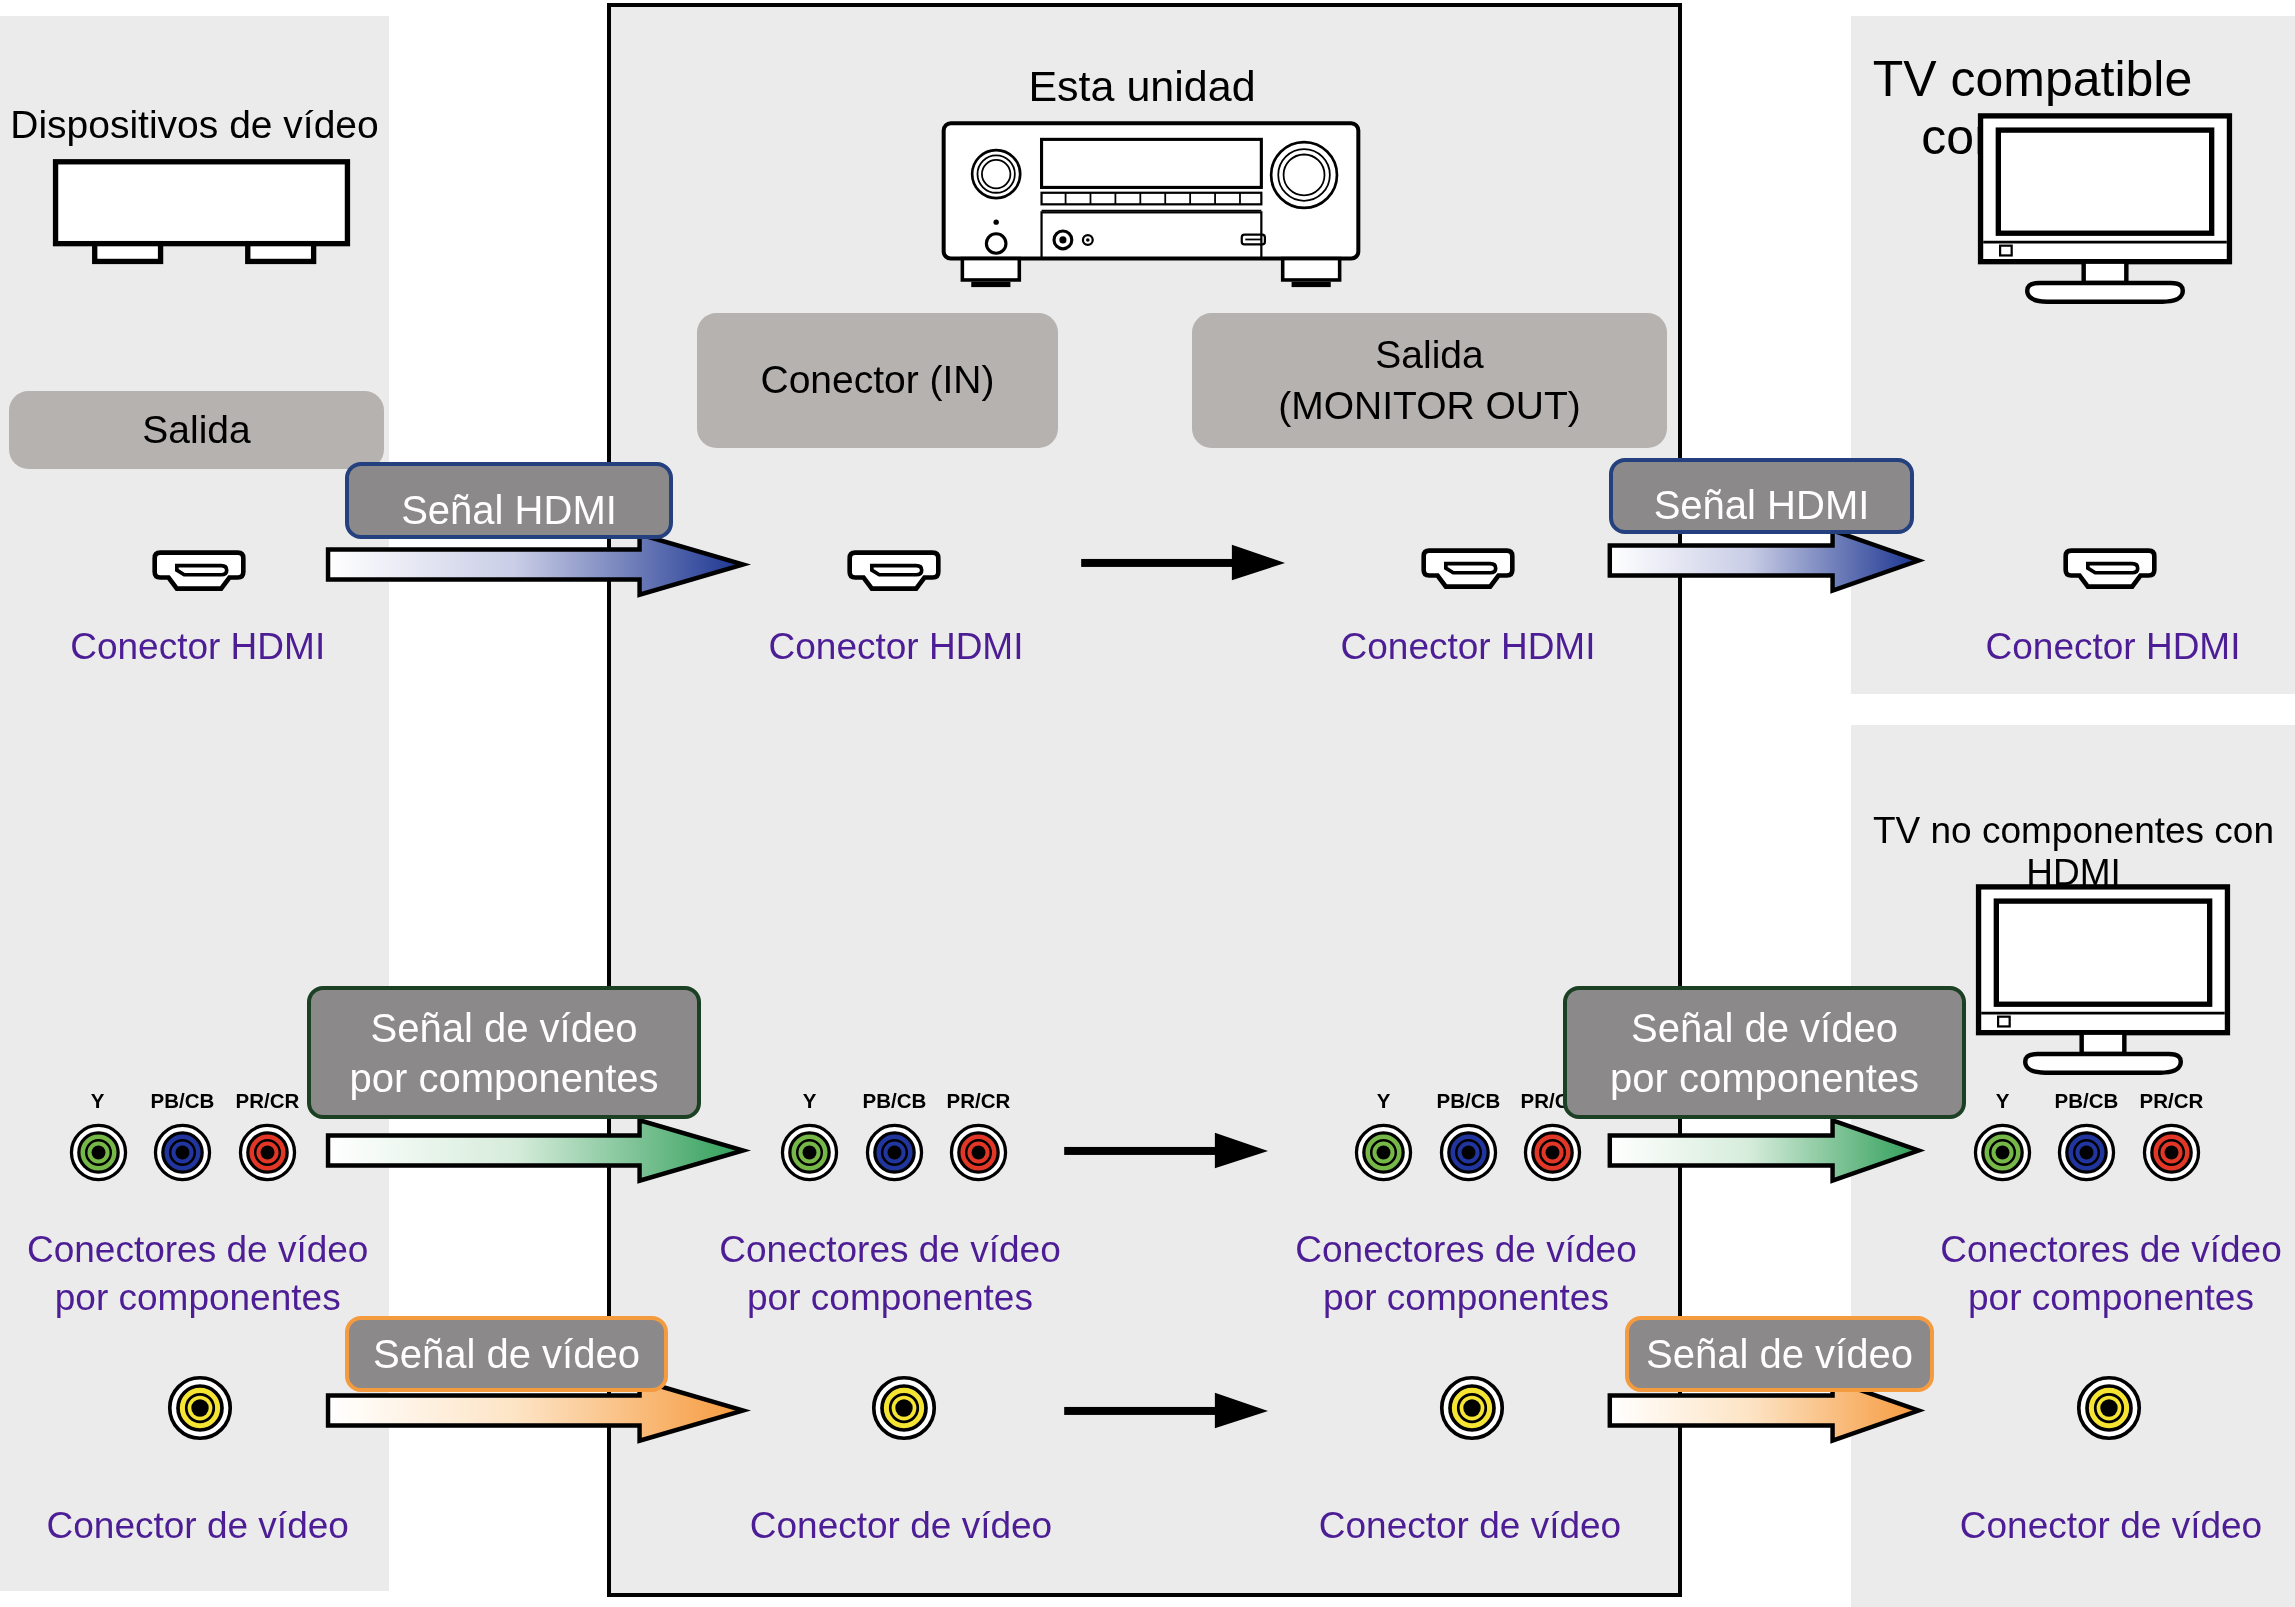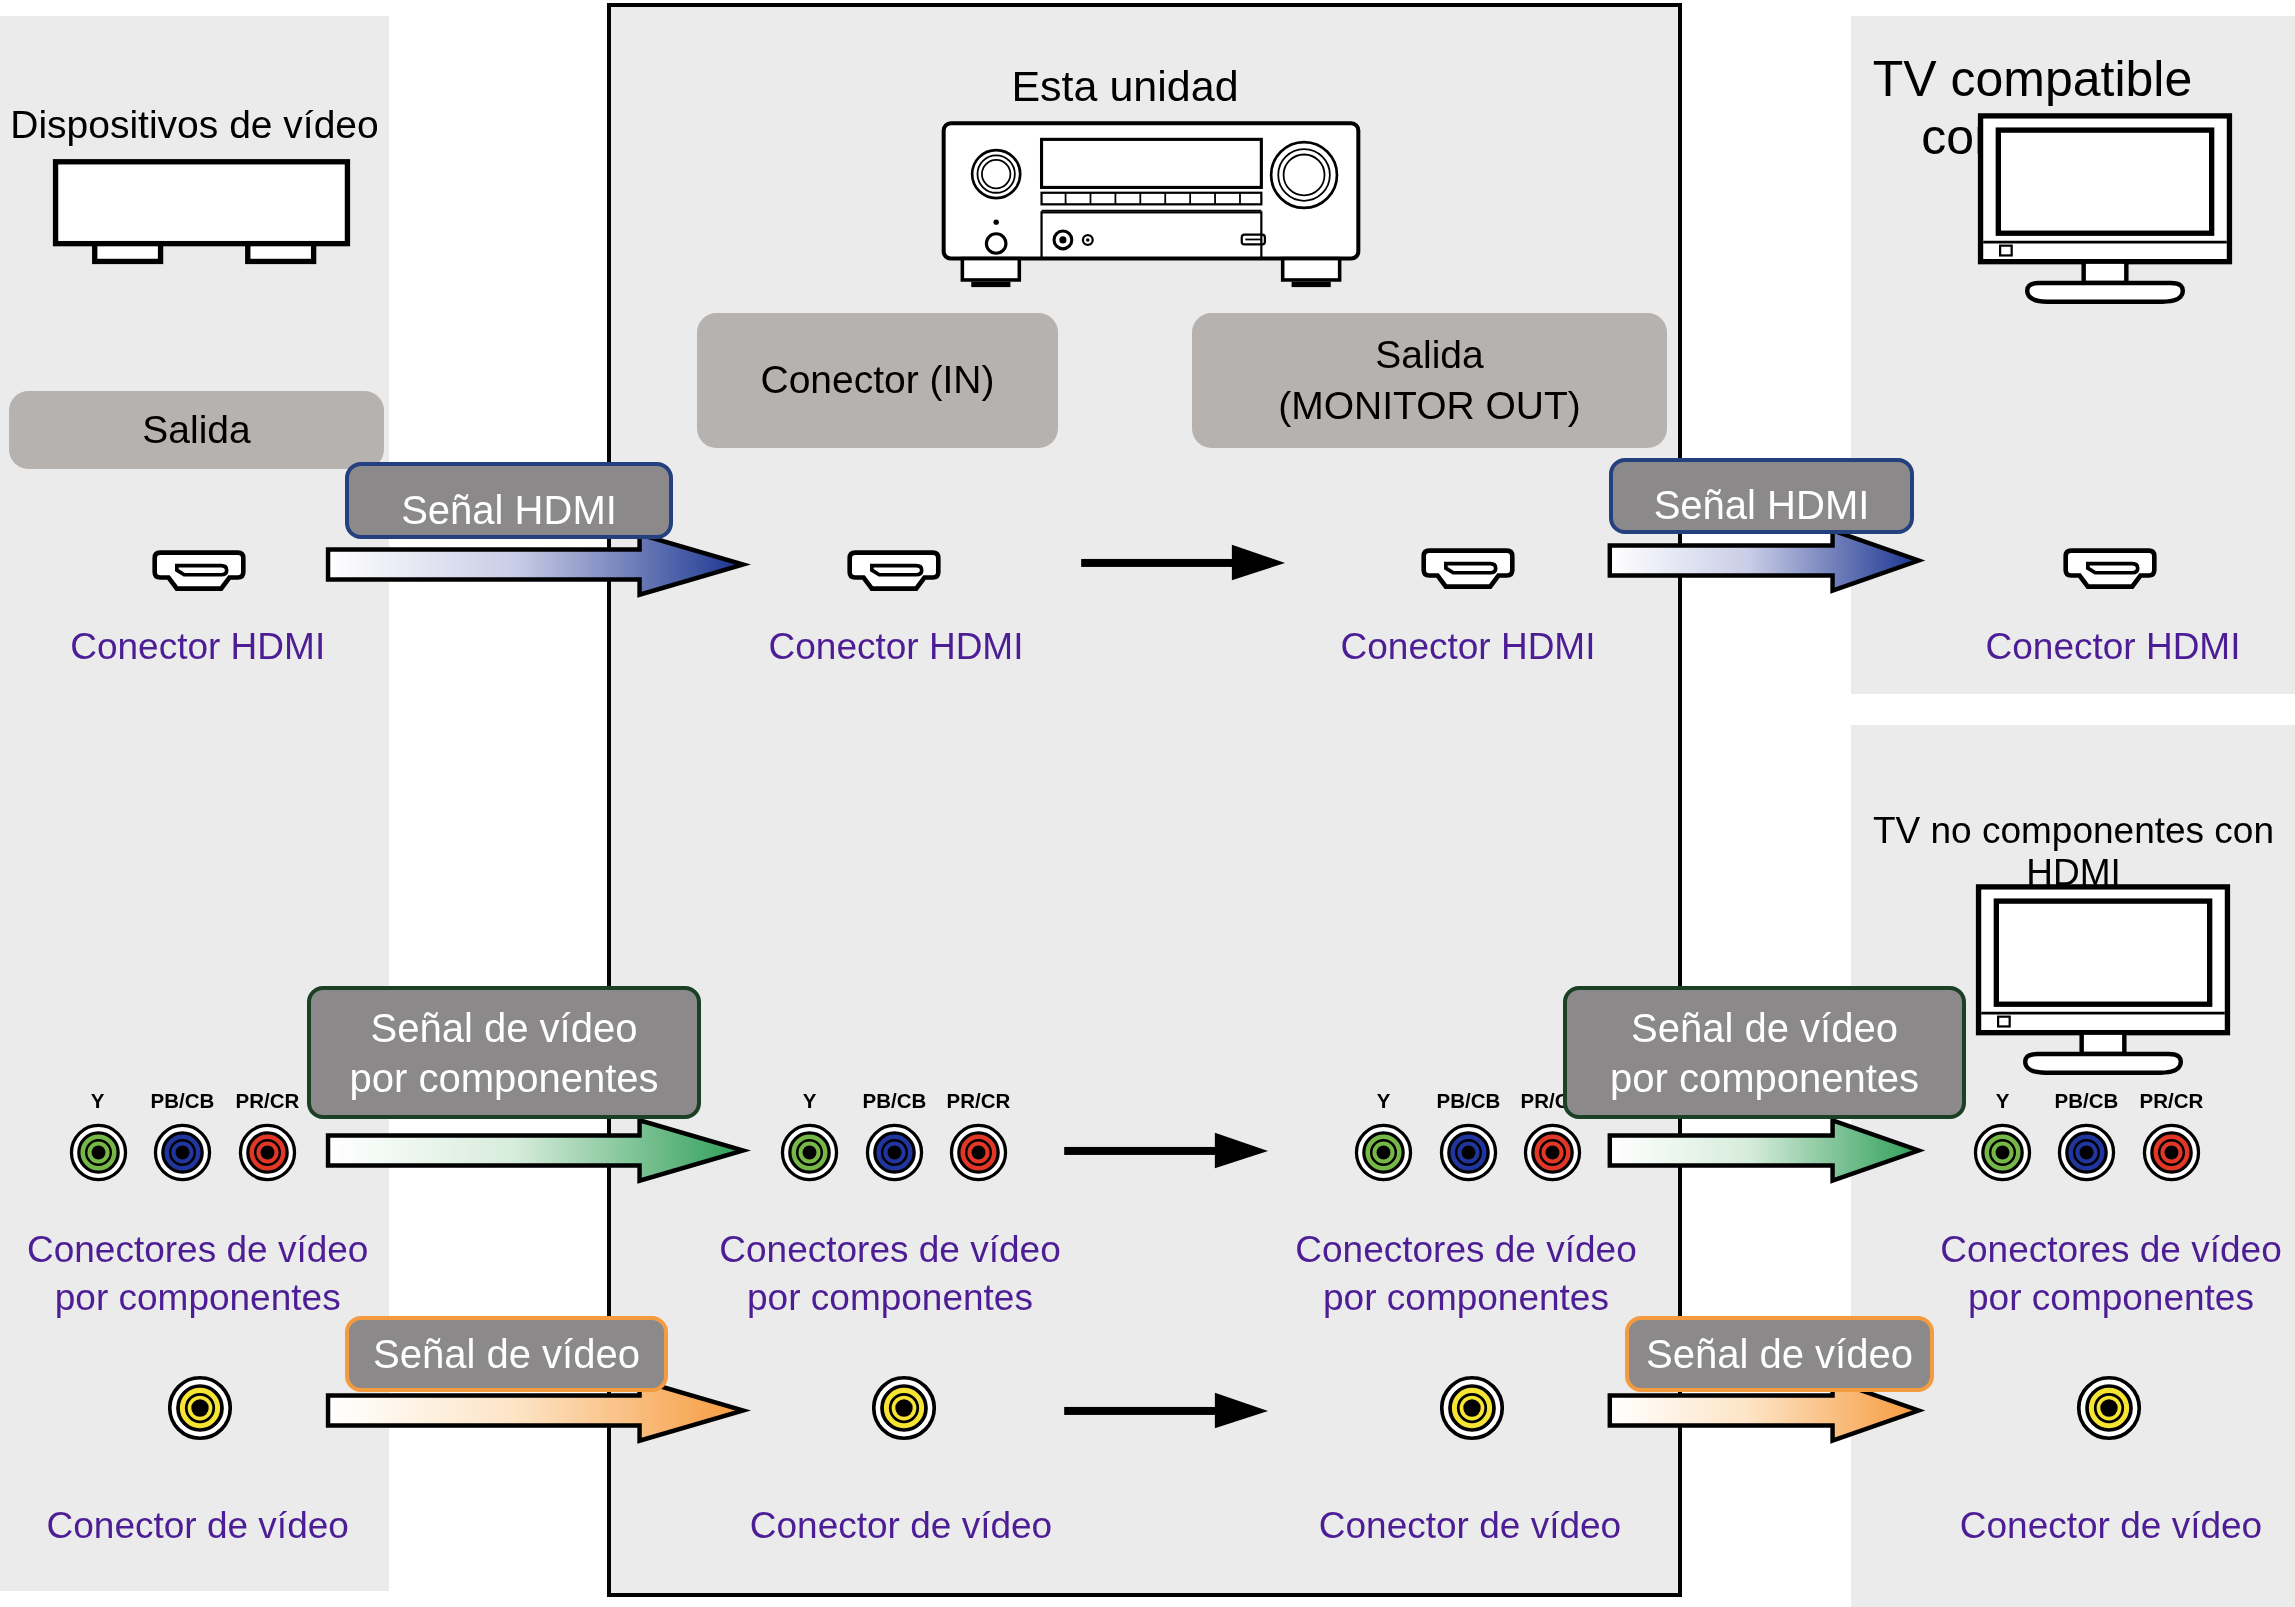--- a/index.html
+++ b/index.html
@@ -47,21 +47,21 @@
       </linearGradient>
     </defs>
   </svg>
 
   <div class="panel" style="left:0;top:16px;width:389px;height:1575px;"></div>
   <div class="unit-box" style="left:607px;top:2.7px;width:1075px;height:1594px;"></div>
   <div class="panel" style="left:1851px;top:16px;width:445px;height:678px;"></div>
   <div class="panel" style="left:1851px;top:725px;width:445px;height:883px;"></div>
 
   <div class="title" style="left:0;top:103px;width:389px;font-size:39px;">Dispositivos de vídeo</div>
-  <div class="title" style="left:590px;top:62px;width:1070px;font-size:43px;">Esta unidad</div>
+  <div class="title" style="left:607px;top:62px;width:1070px;font-size:43px;">Esta unidad</div>
   <div class="title" style="left:1851px;top:50px;width:363px;font-size:50px;">TV compatible con HDMI</div>
   <div class="title" style="left:1851px;top:810px;width:445px;font-size:37px;">TV no componentes con HDMI</div>
 
   <div class="icon" style="left:52px;top:158px;">
     <svg width="299" height="109" viewBox="0 0 336 122">
       <rect x="4" y="4" width="328" height="92" fill="#fff" stroke="#000" stroke-width="6"></rect>
       <rect x="48" y="96" width="74" height="20" fill="#fff" stroke="#000" stroke-width="6"></rect>
       <rect x="220" y="96" width="74" height="20" fill="#fff" stroke="#000" stroke-width="6"></rect>
     </svg>
   </div>

